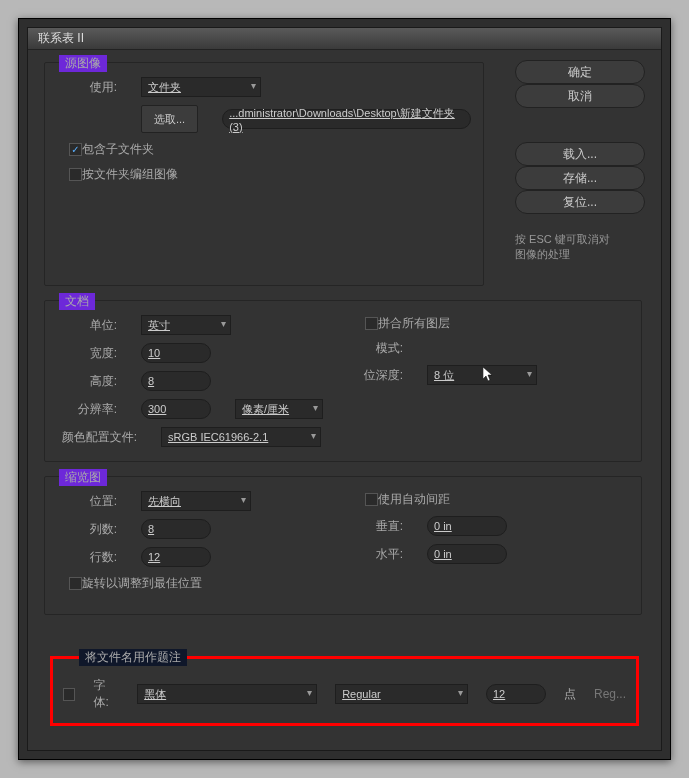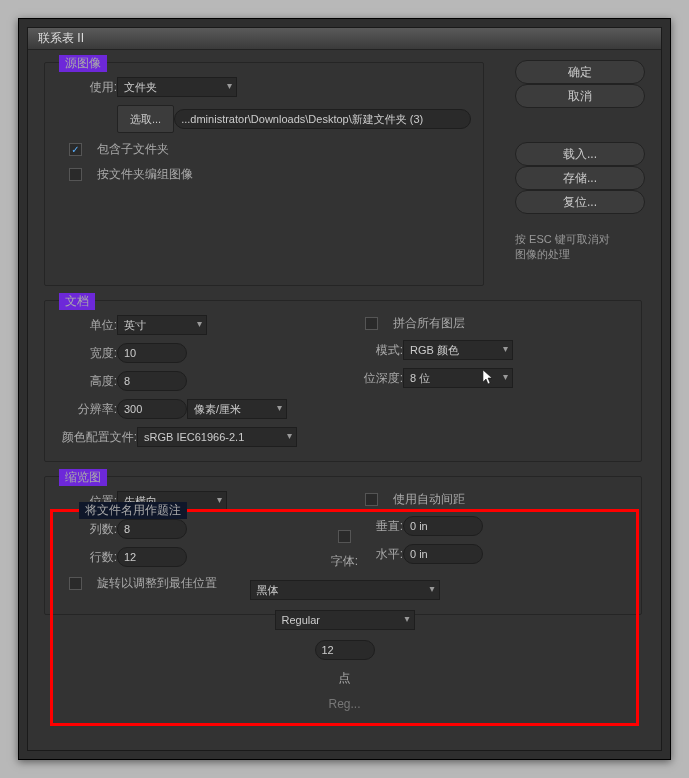--- a/index.html
+++ b/index.html
@@ -92,40 +92,41 @@
     left: 14px;
     background: #6d28d9;
     padding: 0 6px;
     font-size: 12px;
     color: #aaa;
   }
   .row {
     display: flex;
     align-items: center;
     margin-bottom: 8px;
-    gap: 0;
+    gap: 24px;
   }
   .row:last-child { margin-bottom: 0; }
   .lbl {
     width: 60px;
     text-align: right;
     font-size: 12px;
     color: #aaa;
   }
   .lbl-sm { width: 50px; }
   .input, .select {
     background: #2a2a2a;
     border: 1px solid #1e1e1e;
     height: 20px;
     color: #ccc;
     font-size: 11px;
     padding: 0 6px;
     display: flex;
     align-items: center;
     position: relative;
+    text-decoration: underline;
   }
   .select::after {
     content: "▾";
     position: absolute;
     right: 4px;
     top: 2px;
     font-size: 10px;
     color: #999;
   }
   .select { cursor: pointer; min-width: 80px; }
@@ -152,21 +153,21 @@
     align-items: center;
     justify-content: center;
     cursor: pointer;
     font-size: 10px;
     color: #5ab0ff;
   }
   .checkbox.checked::before { content: "✓"; }
   .check-row {
     display: flex;
     align-items: center;
-    gap: 15px;
+    gap: 0;
     margin-bottom: 8px;
     margin-left: 4px;
     padding-left: 8px;
   }
   .two-col {
     display: flex;
     gap: 20px;
     justify-content: center;
   }
   .col { flex: 1; }
@@ -184,23 +185,22 @@
     top: -10px;
     left: 26px;
     background: #0f172a;
     padding: 0 6px;
     font-size: 12px;
     color: #aaa;
   }
   .font-row {
     display: flex;
     align-items: center;
-    gap: 10px;
+    gap: 18px;
     margin-top: 10px;
-    flex-direction: column;
   }
   .cursor-arrow {
     position: absolute;
     width: 12px;
     height: 16px;
     pointer-events: none;
   }
 </style>
 </head>
 <body>
@@ -271,41 +271,38 @@
                 <span class="lbl">高度:</span>
                 <div class="input" style="width:70px">
                     <span>8</span>
                   </div>
               </div>
               <div class="row">
                 <span class="lbl">分辨率:</span>
                 <div class="input" style="width:70px">
                     <span>300</span>
                   </div>
-                <div class="select" style="width:100px">
+                <div class="select" style="width:88px">
                     <span>像素/厘米</span>
                   </div>
               </div>
               <div class="row">
                 <span class="lbl" style="width:80px">颜色配置文件:</span>
                 <div class="select" style="width:160px">
                     <span>sRGB IEC61966-2.1</span>
                   </div>
               </div>
             </div>
             <div class="col">
               <div class="check-row">
                 <span class="checkbox"></span>
                 <span>拼合所有图层</span>
               </div>
               <div class="row">
                 <span class="lbl lbl-sm">模式:</span>
-                <div class="select" style="width:110px">
-                    <span>RGB 颜色</span>
-                  </div>
               </div>
               <div class="row" style="position:relative">
                 <span class="lbl lbl-sm">位深度:</span>
                 <div class="select" style="width:110px">
                     <span>8 位</span>
                   </div>
                 <svg class="cursor-arrow" style="left:130px;top:2px" viewBox="0 0 12 16">
                     <path d="M0 0 L0 12 L3 9 L5 14 L7 13 L5 8 L9 8 Z" fill="#fff" stroke="#000" stroke-width="0.5"></path>
                   </svg>
               </div>

